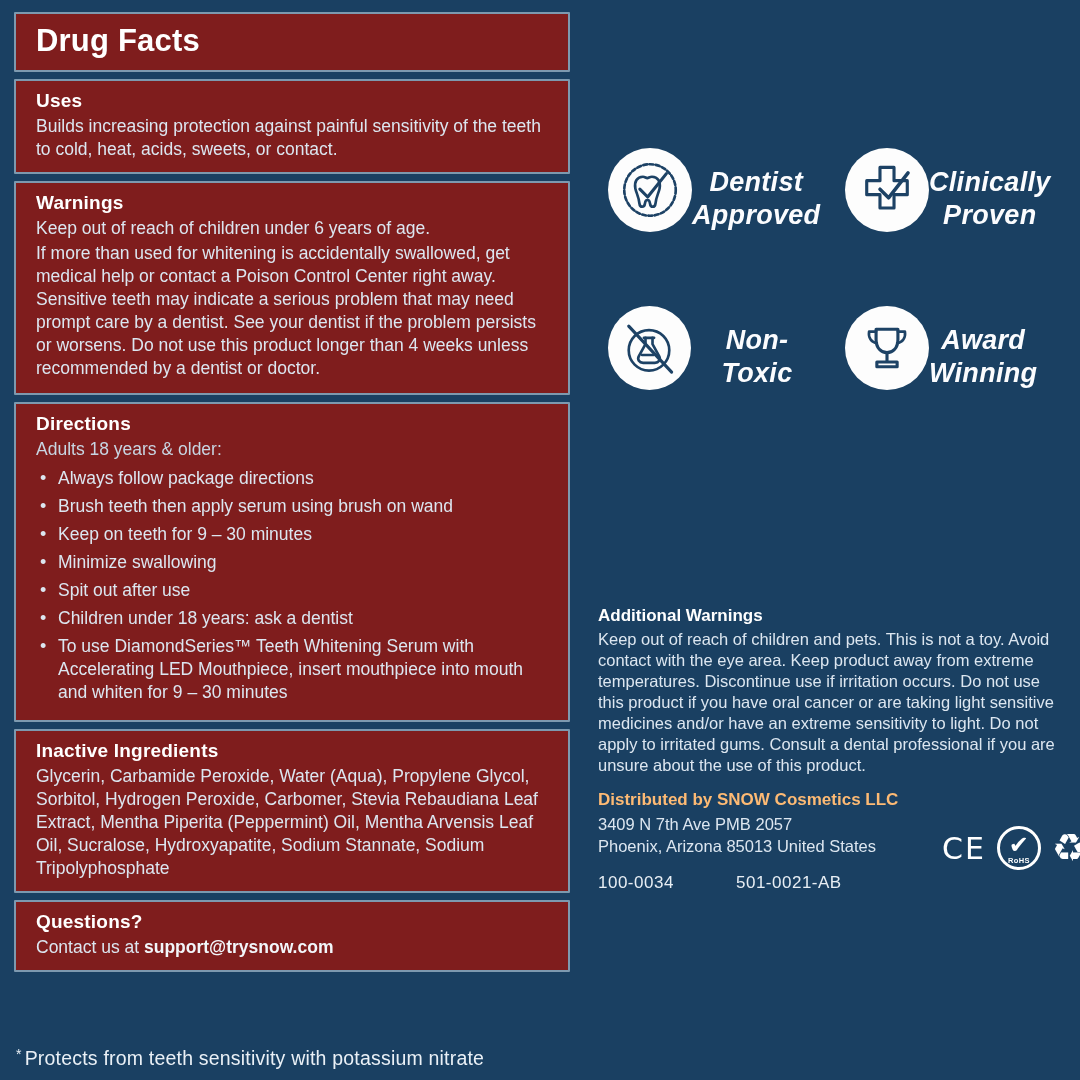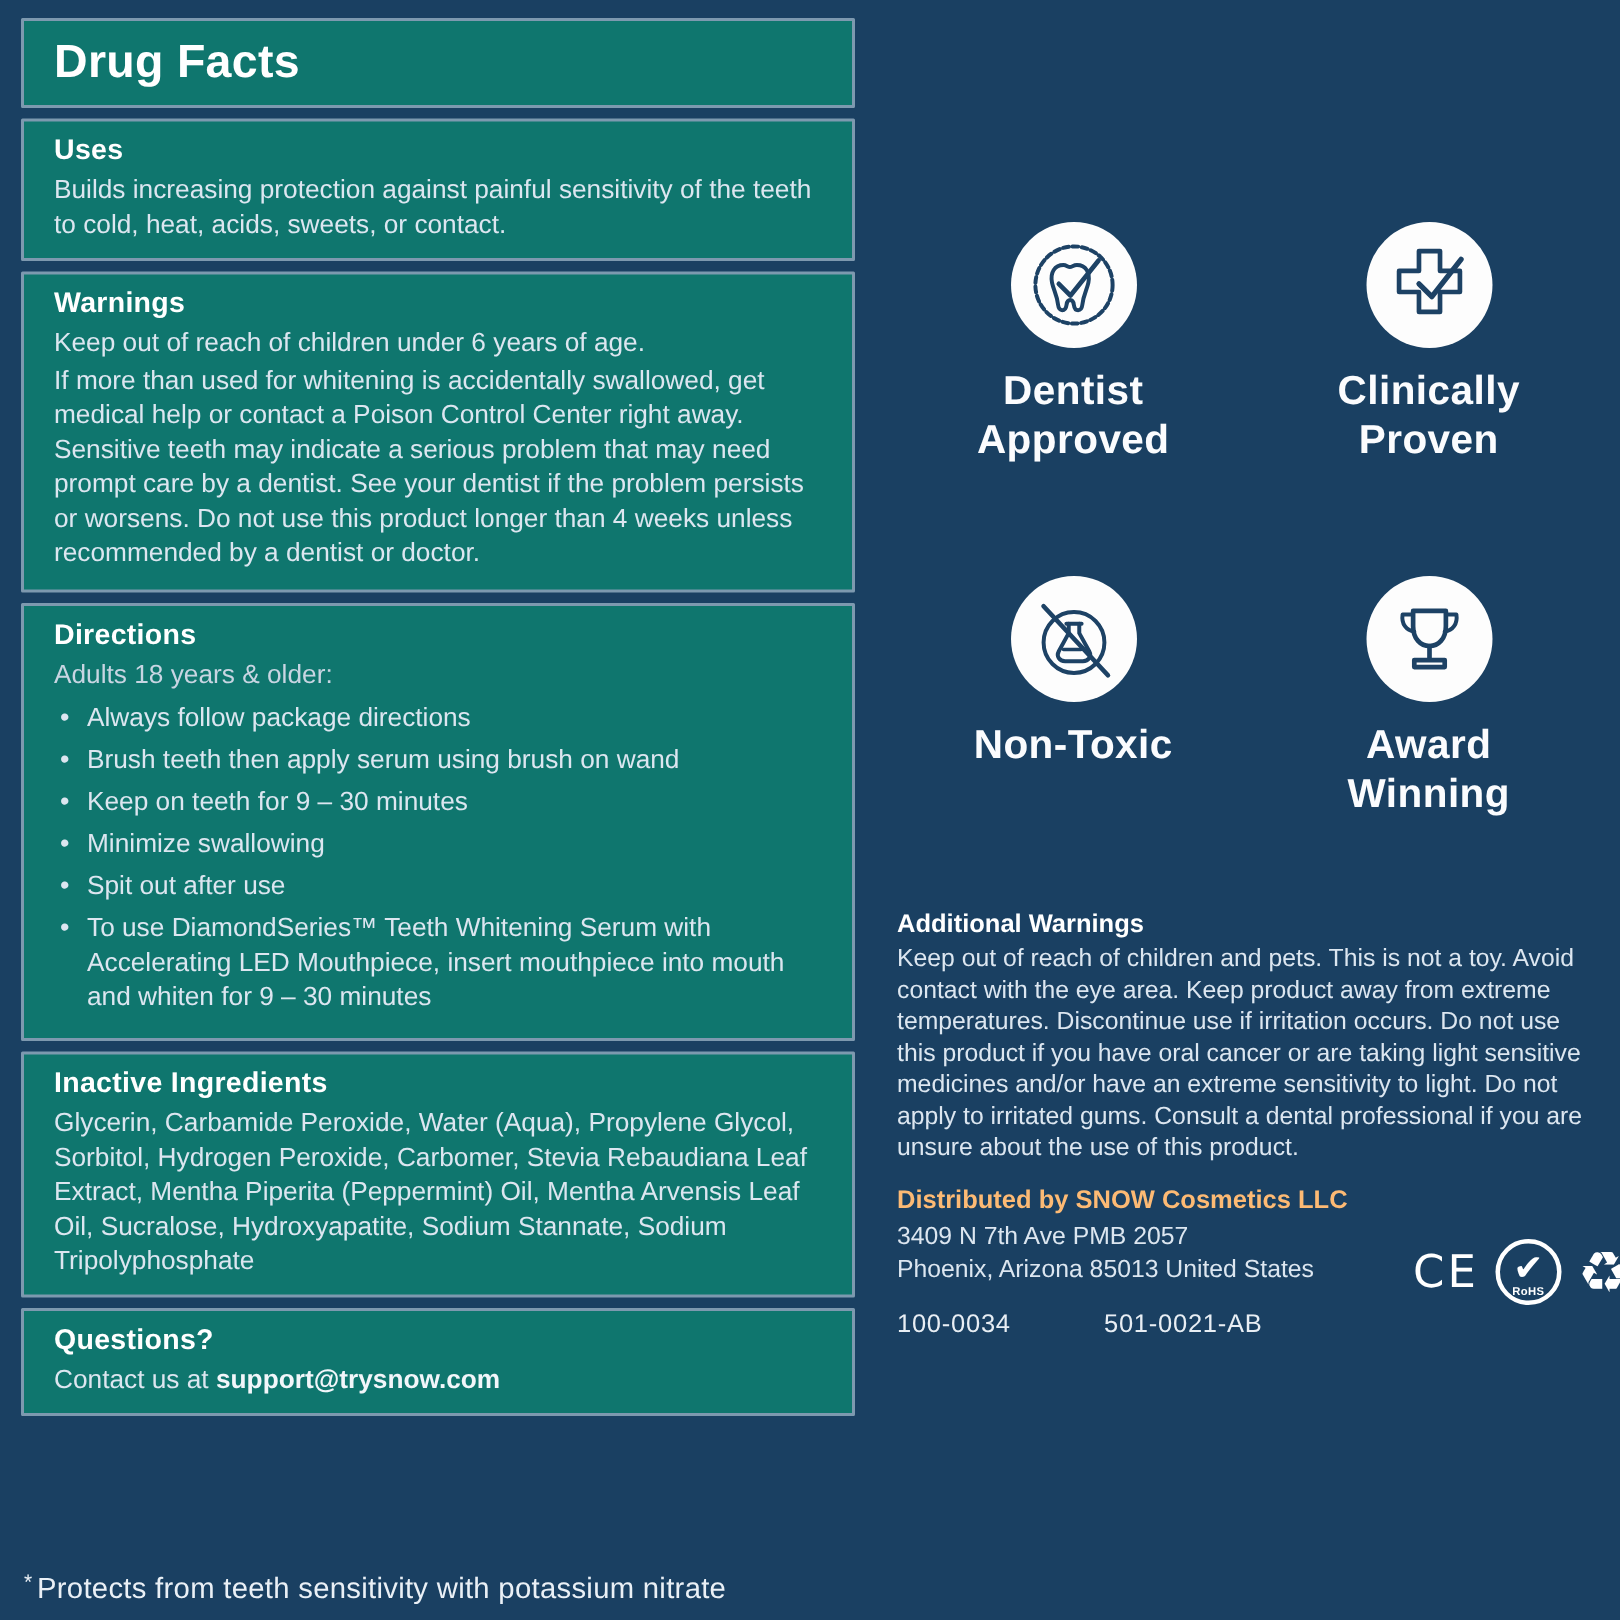--- a/index.html
+++ b/index.html
@@ -8,21 +8,21 @@
     background:#1A4062;
     font-family:"Liberation Sans",sans-serif;
     color:#DDE7F0;
   }
   
   .facts-panel{
     position:absolute;left:14px;top:12px;width:556px;
     display:flex;flex-direction:column;gap:7px;
   }
   .box{
-    border:2px solid #7D99AF;background:#0f766e;
+    border:2px solid #7D99AF;background:#7f1d1d;
     padding:9px 20px 11px 20px;border-radius:1px;
   }
   .box h1{
     margin:0;font-size:31px;font-weight:bold;color:#FFFFFF;letter-spacing:.2px;
   }
   .box h2{
     margin:0 0 3px 0;font-size:19px;font-weight:bold;color:#FFFFFF;letter-spacing:.2px;
   }
   .body-text{font-size:17.5px;line-height:23px;color:#DCE6F0;}
   .ai-line{display:flex;align-items:baseline;font-size:19px;color:#E6EDF5;margin-top:4px;}
@@ -39,21 +39,21 @@
   }
   .email{font-weight:bold;color:#F2F6FA;}
   .footnote{
     position:absolute;left:16px;top:1046px;font-size:19.5px;color:#EAF0F6;letter-spacing:.2px;
   }
   .footnote .mark{font-size:14px;vertical-align:6px;margin-right:3px;}
   
   .badges{position:absolute;left:608px;top:148px;width:452px;}
   .badge-row{display:flex;justify-content:space-between;}
   .badge-row + .badge-row{margin-top:74px;}
-  .badge{width:215px;display:flex;flex-direction:column;align-items:center;}
+  .badge{width:215px;display:flex;flex-direction:row;align-items:flex-end;font-style:italic;}
   .badge-circle{
     width:84px;height:84px;border-radius:50%;background:#FDFDFD;
     display:flex;align-items:center;justify-content:center;
   }
   .badge-circle svg{width:78px;height:78px;stroke:#1D4265;fill:none;stroke-linecap:round;stroke-linejoin:round;}
   .badge-label{
     margin-top:12px;text-align:center;font-size:27px;font-weight:bold;color:#FBFCFE;line-height:33px;letter-spacing:.3px;
   }
   .addl{position:absolute;left:598px;top:606px;width:462px;}
   .addl h3{margin:0 0 3px 0;font-size:17px;font-weight:bold;color:#FFFFFF;}
@@ -98,20 +98,21 @@
 
     <div class="box">
       <h2>Directions</h2>
       <div class="body-text intro">Adults 18 years &amp; older:</div>
       <ul class="dir-list">
         <li>Always follow package directions</li>
         <li>Brush teeth then apply serum using brush on wand</li>
         <li>Keep on teeth for 9 – 30 minutes</li>
         <li>Minimize swallowing</li>
         <li>Spit out after use</li>
+        <li>Children under 18 years: ask a dentist</li>
         <li>To use DiamondSeries™ Teeth Whitening Serum with Accelerating LED Mouthpiece, insert mouthpiece into mouth and whiten for 9 – 30 minutes</li>
       </ul>
     </div>
 
     <div class="box">
       <h2>Inactive Ingredients</h2>
       <div class="body-text">Glycerin, Carbamide Peroxide, Water (Aqua), Propylene Glycol, Sorbitol, Hydrogen Peroxide, Carbomer, Stevia Rebaudiana Leaf Extract, Mentha Piperita (Peppermint) Oil, Mentha Arvensis Leaf Oil, Sucralose, Hydroxyapatite, Sodium Stannate, Sodium Tripolyphosphate</div>
     </div>
 
     <div class="box">

